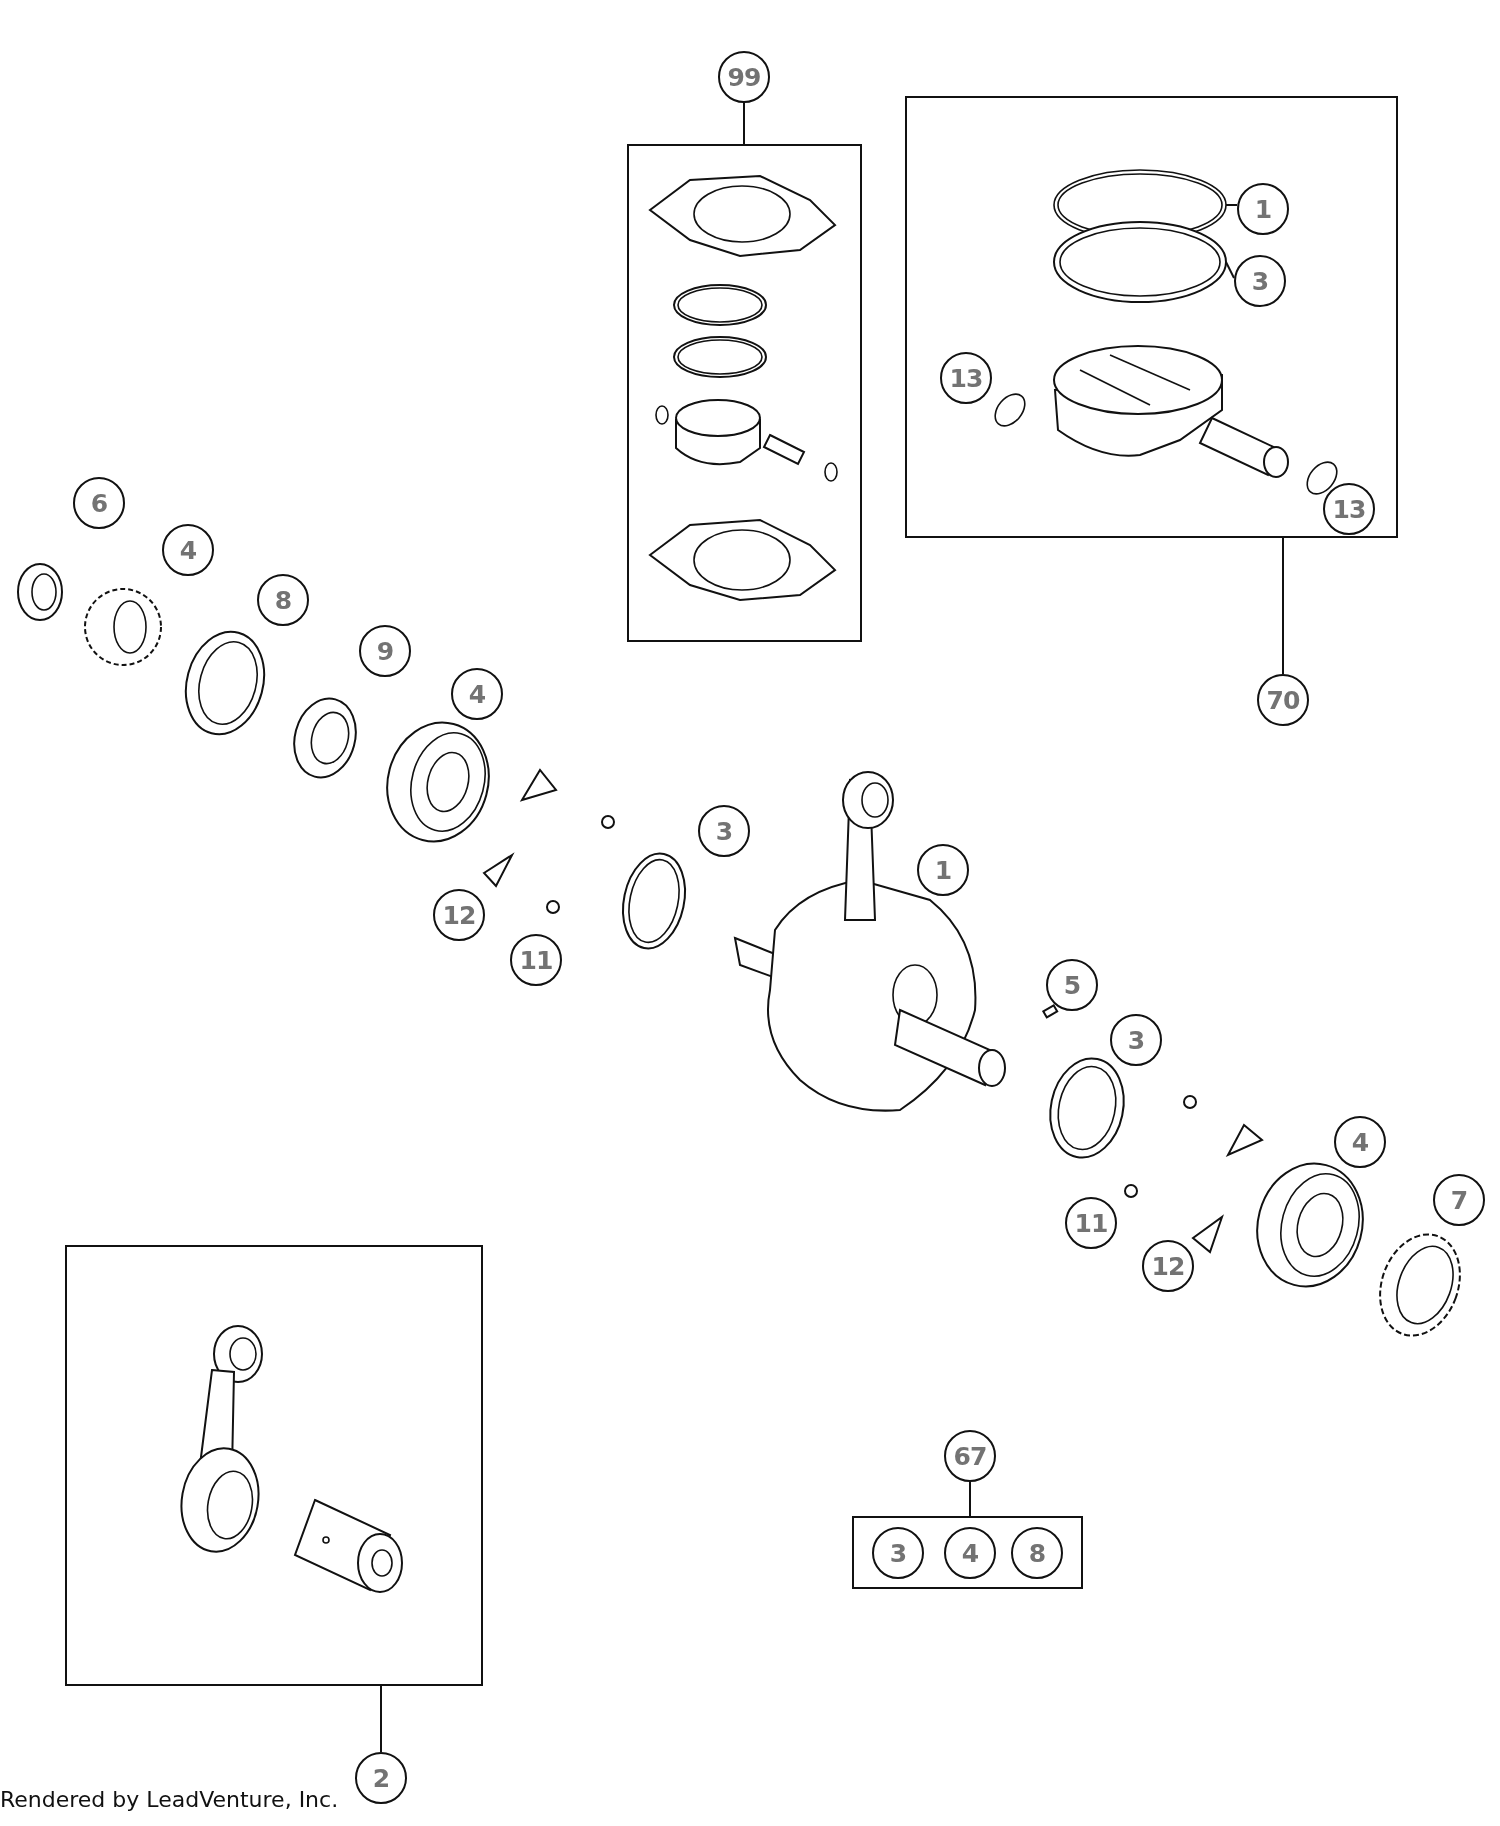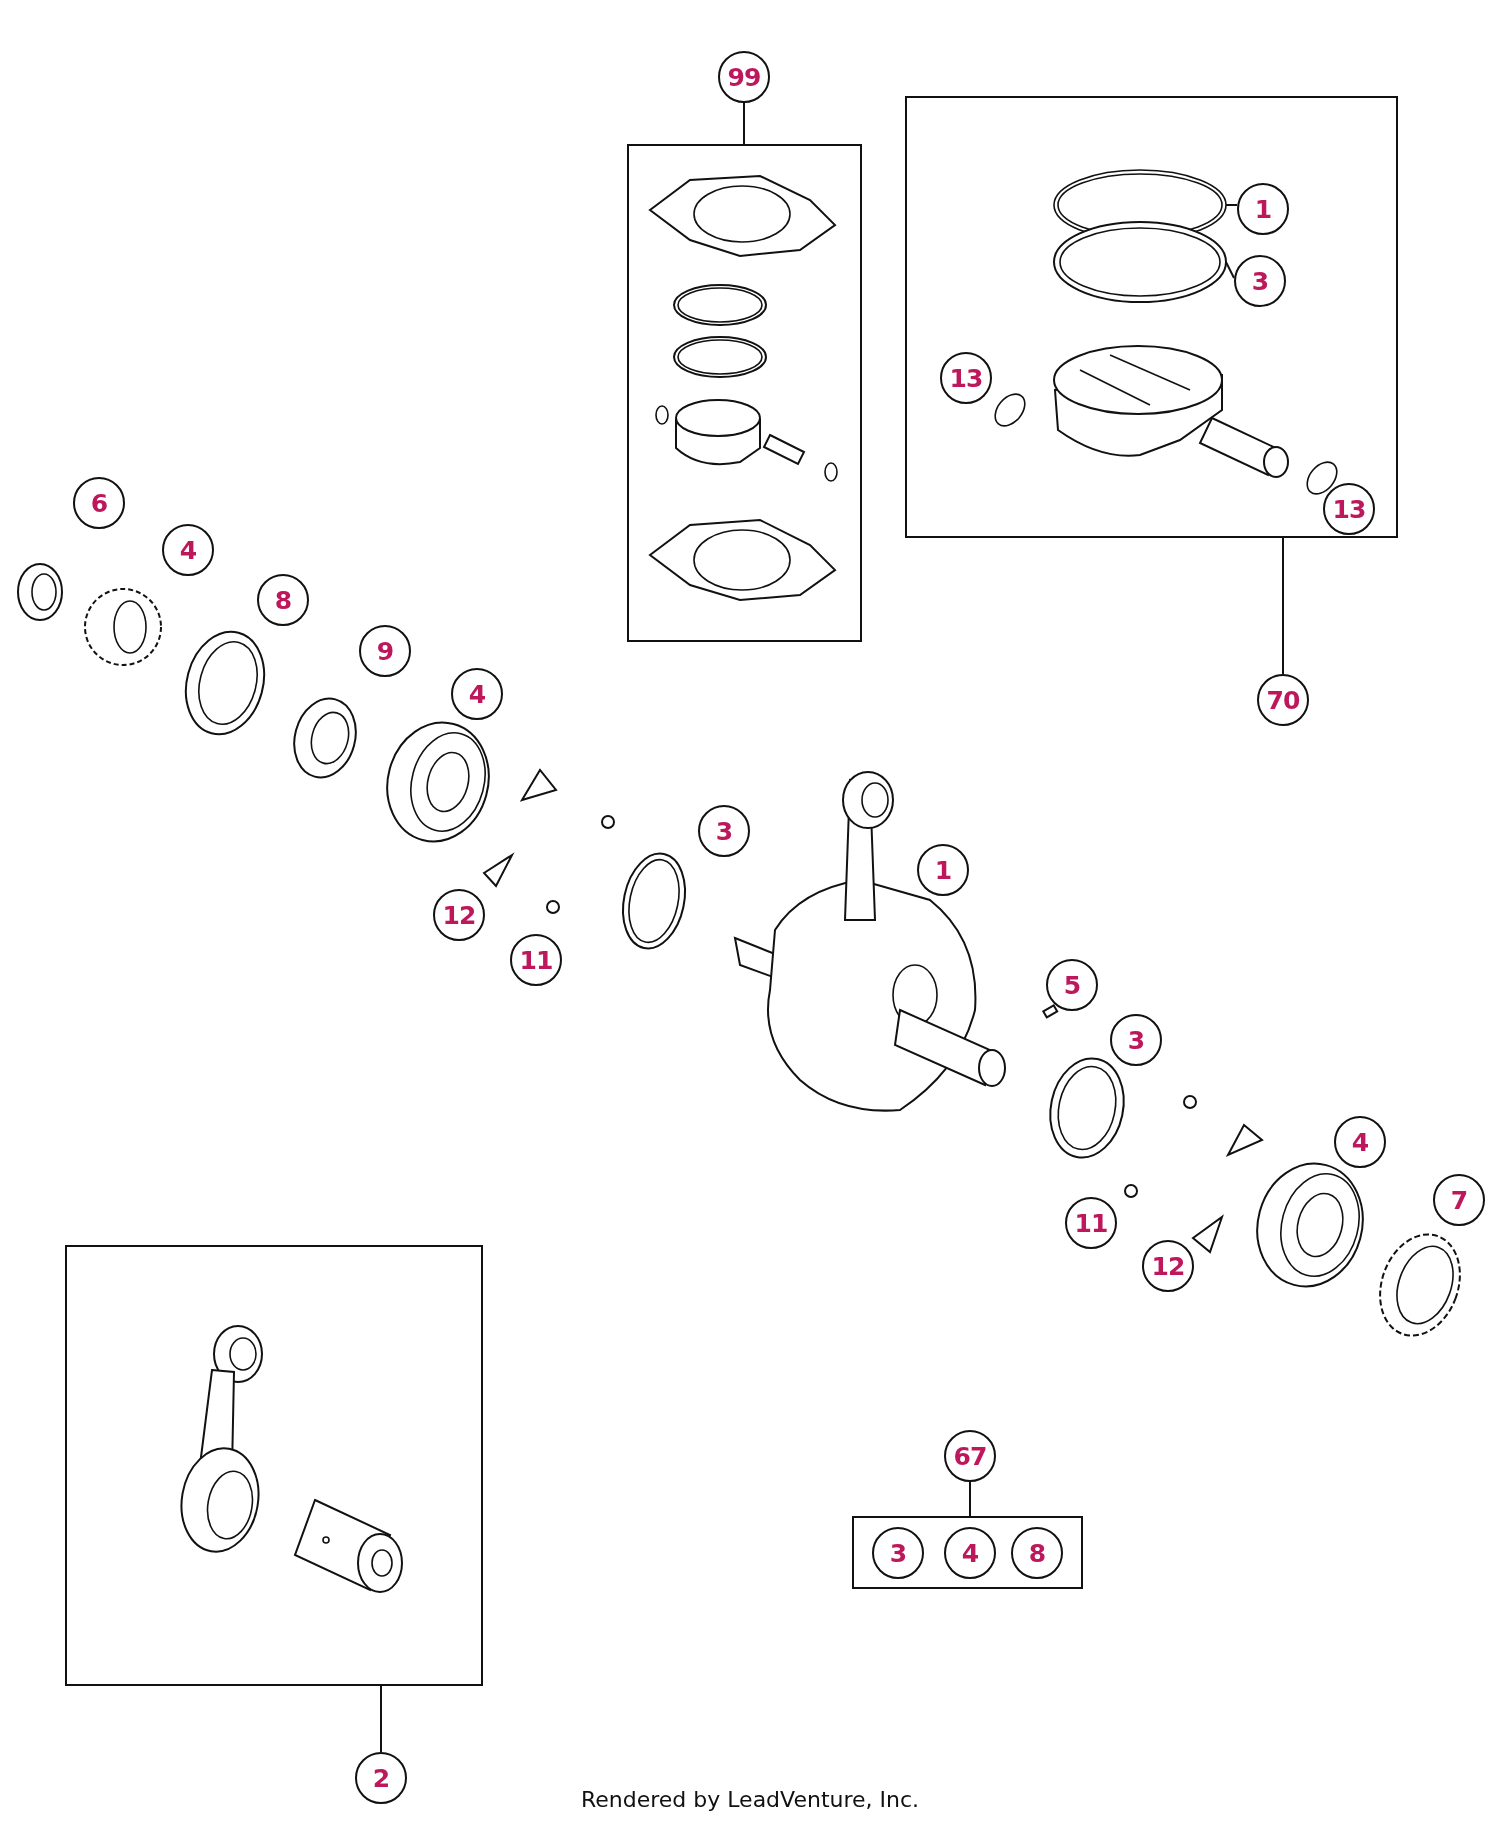--- a/index.html
+++ b/index.html
@@ -2,25 +2,25 @@
 <html><head>
 <meta charset="utf-8">
 <style>
   html, body { margin: 0; padding: 0; background: #ffffff; }
   body { width: 1500px; height: 1826px; position: relative; overflow: hidden;
          font-family: "Liberation Sans", sans-serif; }
   #diagram { position: absolute; left: 0; top: 0; width: 1500px; height: 1826px; }
   .callout { position: absolute; width: 52px; height: 52px; margin-left: -26px; margin-top: -26px;
              border: 2.5px solid #111; border-radius: 50%; background: #fff; box-sizing: border-box;
              display: flex; align-items: center; justify-content: center;
-             font-family: "DejaVu Sans", sans-serif; font-weight: bold; font-size: 25px; color: #be185d;
+             font-family: "DejaVu Sans", sans-serif; font-weight: bold; font-size: 25px; color: #737373;
              cursor: pointer; letter-spacing: -1px; }
   .watermark { position: absolute; left: 490px; top: 1012px; width: 530px; font-size: 44px;
                letter-spacing: 14px; color: #e6e6e6; font-family: "DejaVu Sans", sans-serif; }
-  .footer { position: absolute; left: 0; width: 1500px; top: 1787px; text-align: center;
+  .footer { position: absolute; left: 0; width: 1500px; top: 1787px; 
             font-family: "DejaVu Sans", sans-serif; font-size: 22px; color: #111; }
   svg .part { fill: #fff; stroke: #111; stroke-width: 2; }
   svg .thin { fill: none; stroke: #111; stroke-width: 1.6; }
   svg .leader { stroke: #111; stroke-width: 2; fill: none; }
 </style>
 </head>
 <body>
 
 <div id="diagram">
 

